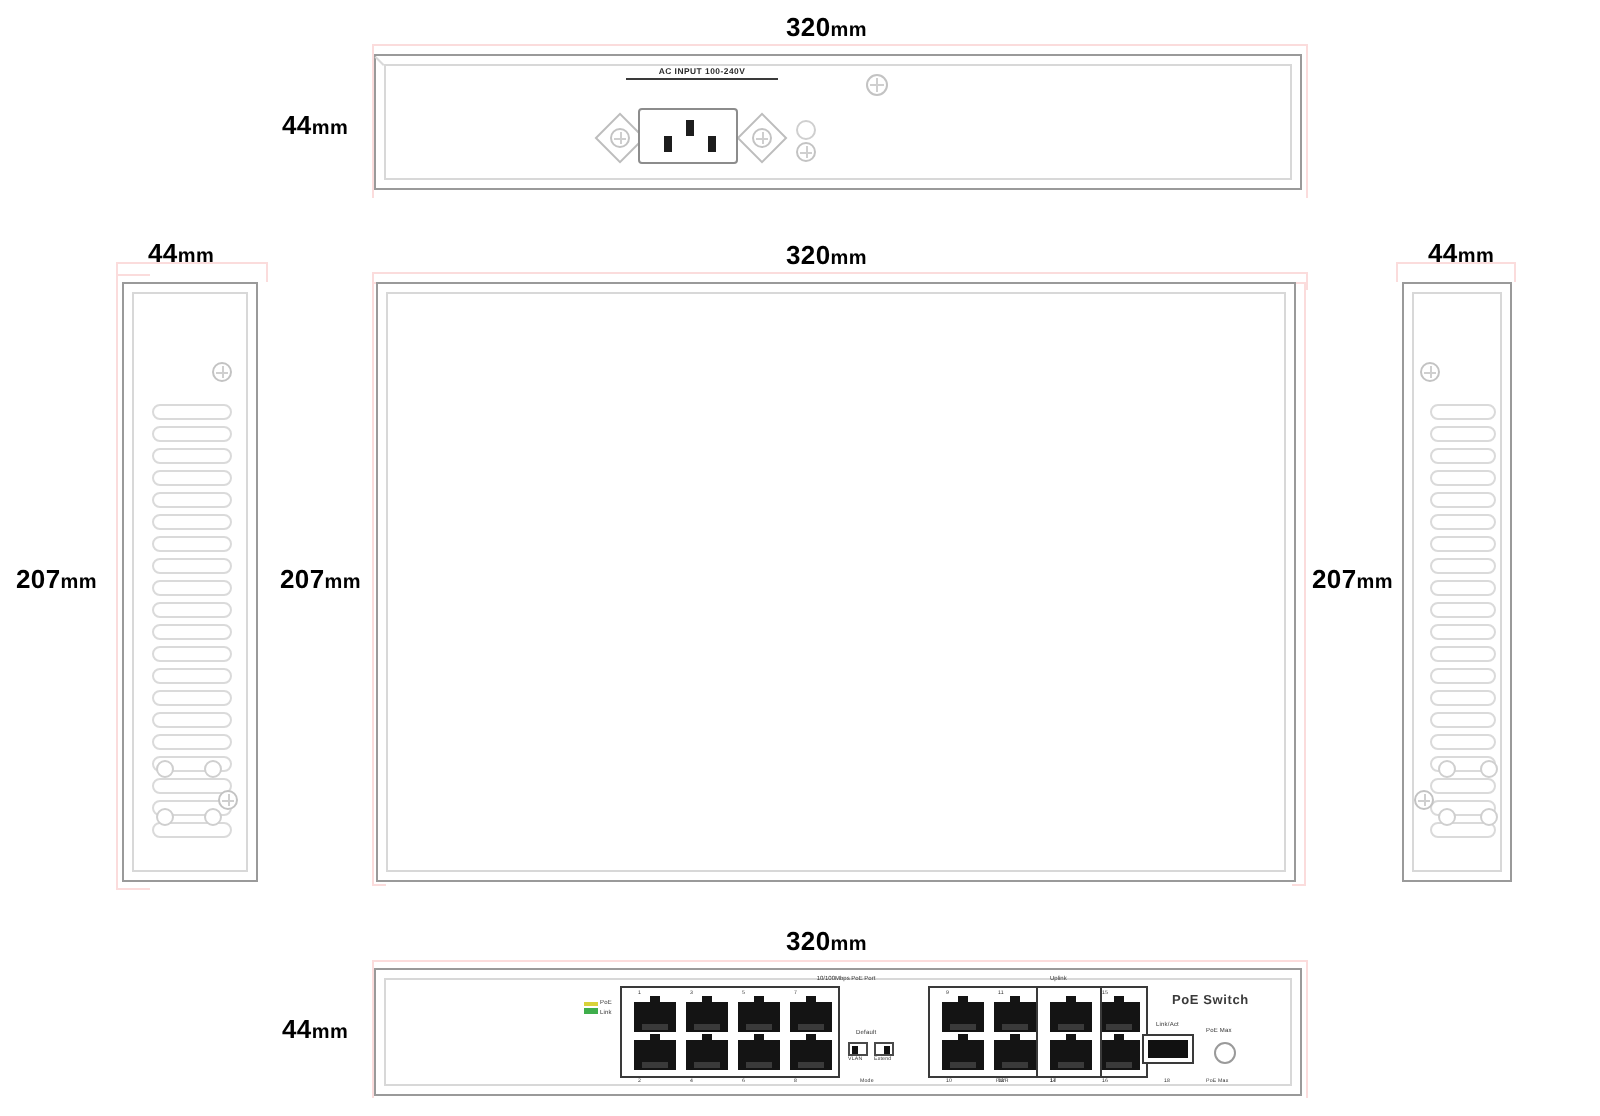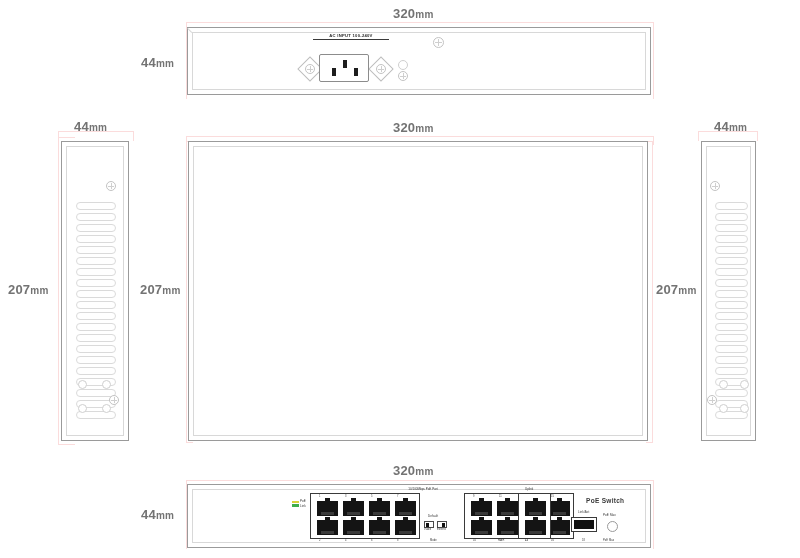--- a/index.html
+++ b/index.html
@@ -5,21 +5,21 @@
   html,body{margin:0;padding:0;background:#ffffff;}
   body{
     width:800px;height:558px;position:relative;overflow:hidden;
     font-family:"Liberation Sans","DejaVu Sans",sans-serif;
     color:#333;
   }
   .stage{position:absolute;left:0;top:0;width:800px;height:558px;}
 
   
   .dim{
-    position:absolute;color:#737373;font-weight:bold;
+    position:absolute;color:#000000;font-weight:bold;
     font-size:13px;letter-spacing:.2px;white-space:nowrap;line-height:1;
   }
   .dim .u{font-size:10px;font-weight:bold;}
 
   
   .ext{position:absolute;background:transparent;}
   .ext.h{border-top:1px solid #fbdcdc;border-left:1px solid #fbdcdc;border-right:1px solid #fbdcdc;}
   .ext.v{border-left:1px solid #fbdcdc;border-top:1px solid #fbdcdc;border-bottom:1px solid #fbdcdc;}
   .ext.vr{border-right:1px solid #fbdcdc;border-top:1px solid #fbdcdc;border-bottom:1px solid #fbdcdc;}
 

